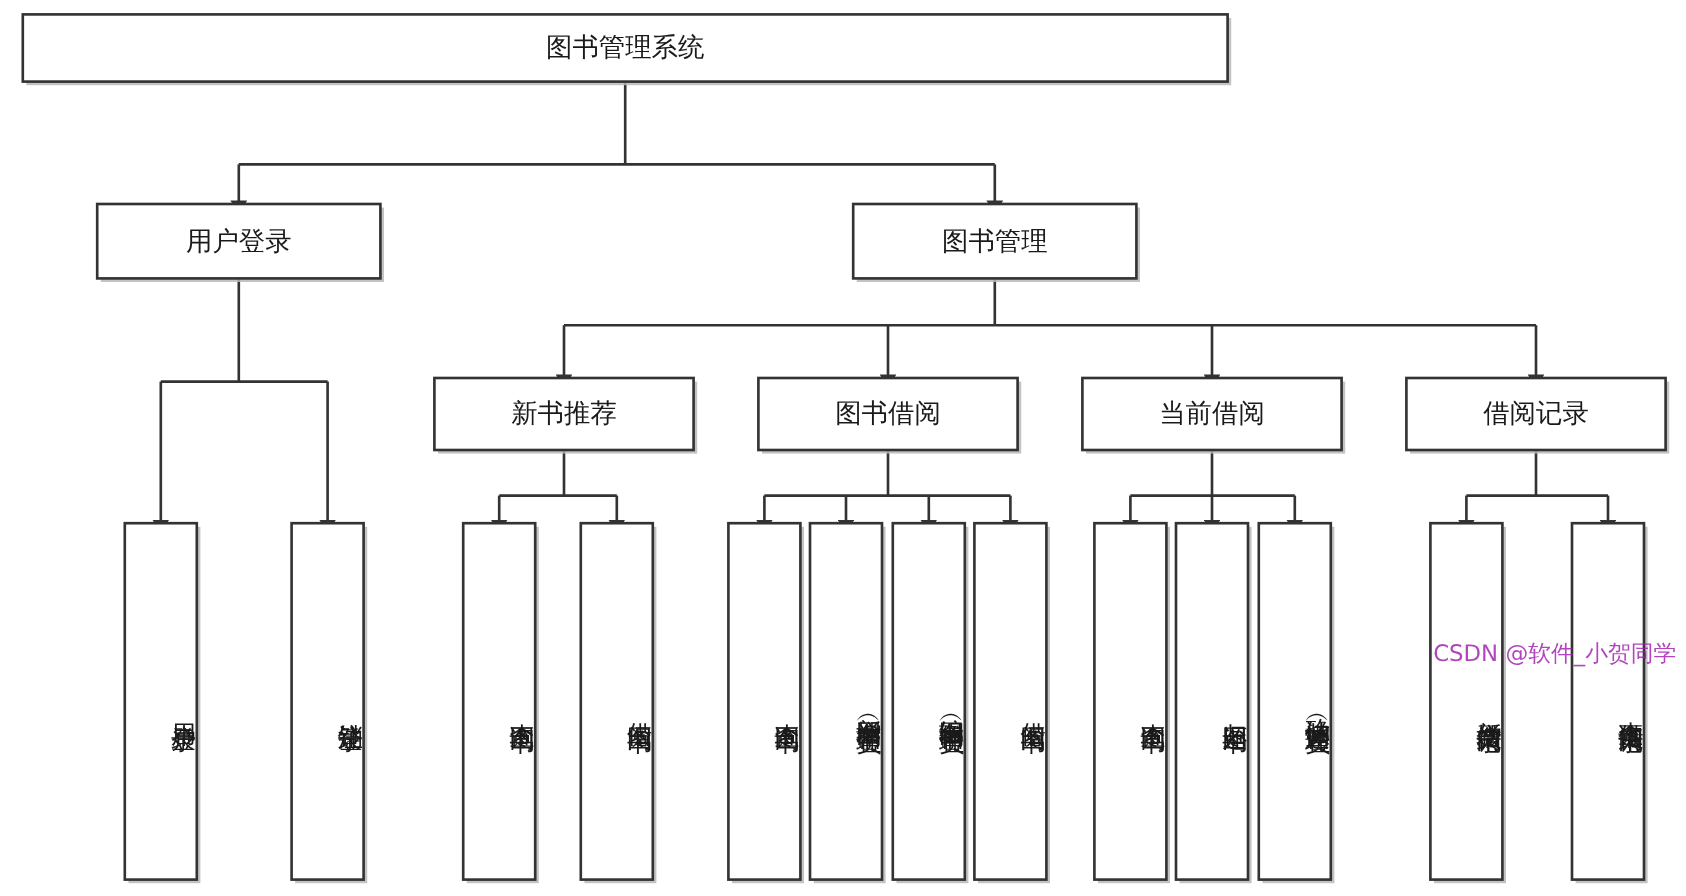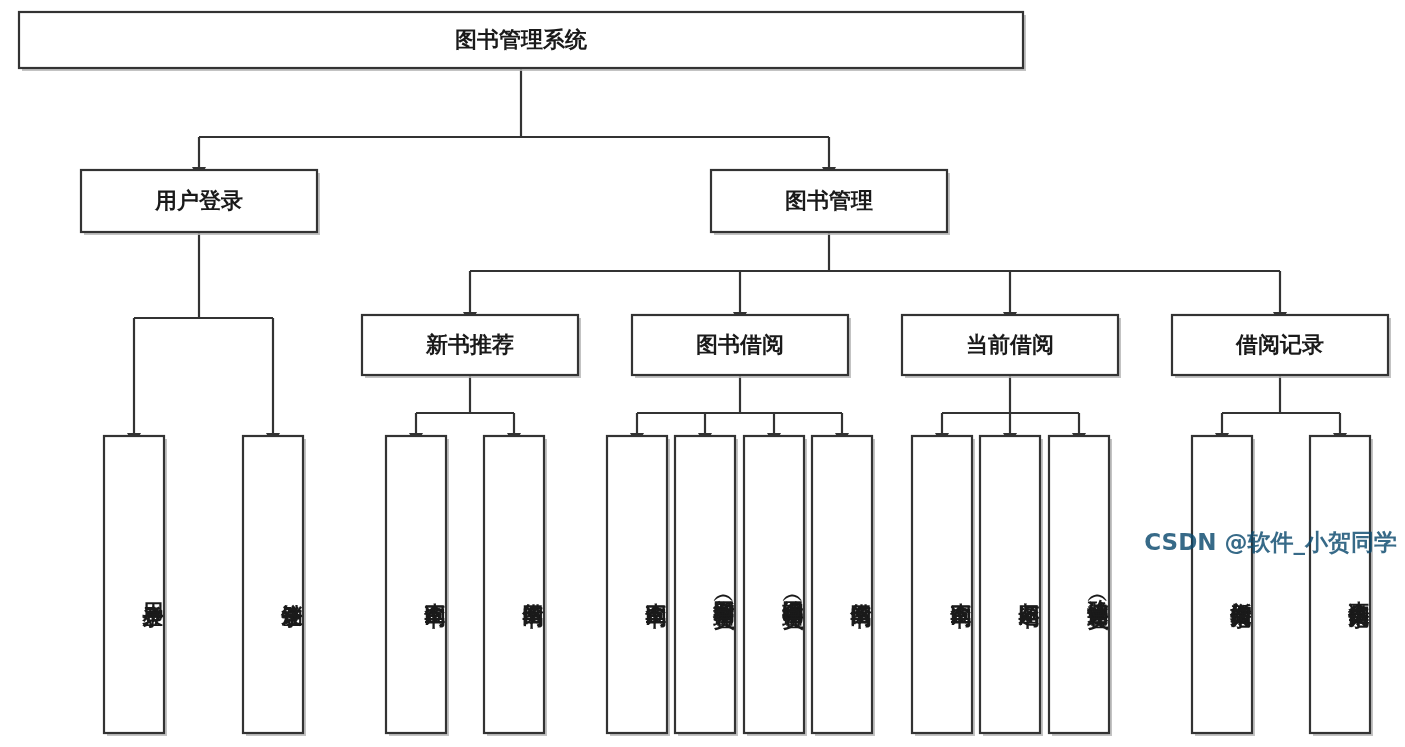--- a/index.html
+++ b/index.html
@@ -12,21 +12,20 @@
     width: 1405px;
     height: 747px;
     font-family: "DejaVu Sans", "Liberation Sans", sans-serif;
     overflow: hidden;
     position: relative;
   }
   #diagram-root {
     position: relative;
     width: 1405px;
     height: 562px;
-    font-weight: bold;
   }
   svg#tree-svg {
     position: absolute;
     left: 0;
     top: 0;
     width: 1405px;
     height: 747px;
     display: block;
   }
   .node-box {
@@ -69,22 +68,22 @@
     white-space: nowrap;
     display: flex;
     align-items: flex-start;
     justify-content: center;
   }
   .watermark {
     position: absolute;
     right: 8px;
     bottom: 4px;
     font-family: "DejaVu Sans", "Liberation Sans", sans-serif;
-    font-size: 23px;
-    color: #0c4a6e;
+    font-size: 19px;
+    color: #a21caf;
     opacity: 0.82;
     white-space: nowrap;
     pointer-events: none;
   }
 </style>
 </head>
 <body>
 
 <div id="diagram-root">
 

